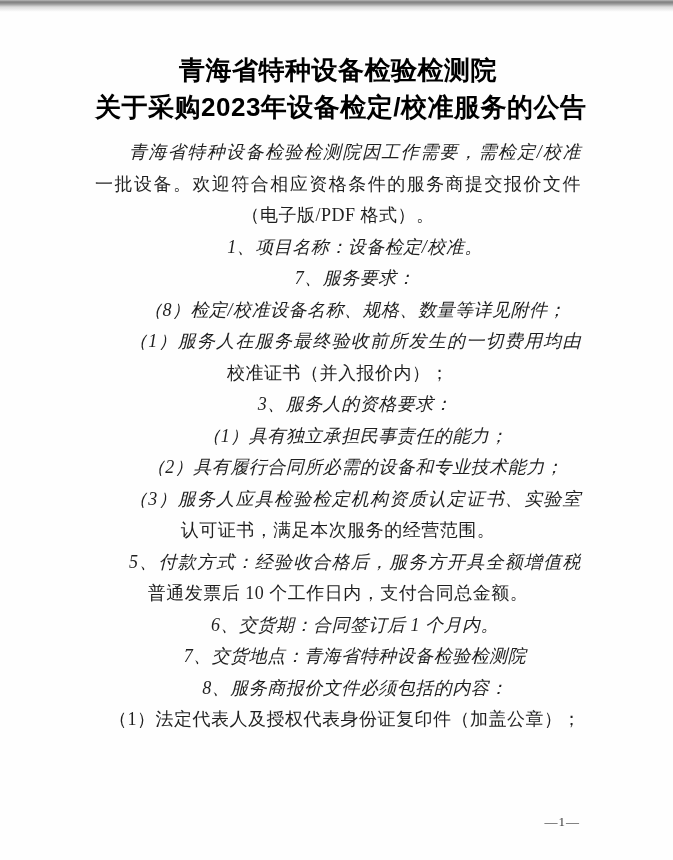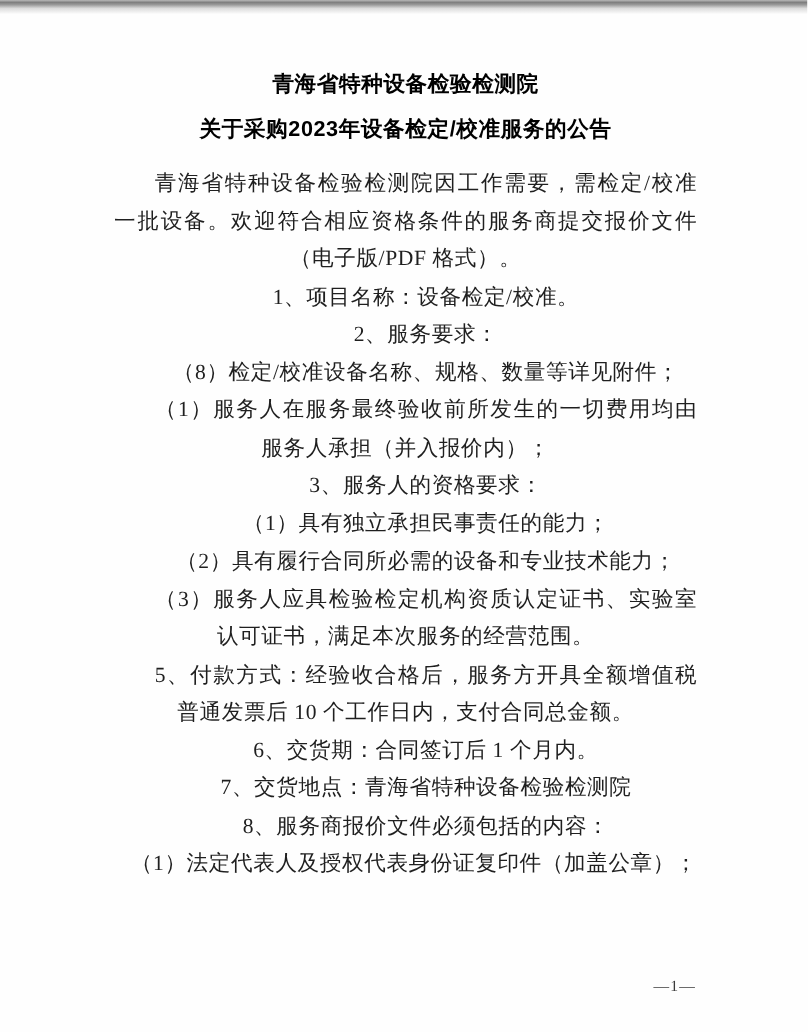--- a/index.html
+++ b/index.html
@@ -22,21 +22,21 @@
       #b9b9b9 0px, #7e7e7e 2px, #9a9a9a 4px, #dcdcdc 7px, #ffffff 12px);
   }
   .content {
     position: absolute;
     left: 95px; top: 52px;
     width: 486px;
   }
   .title-line {
     font-family: "Liberation Sans", "DejaVu Sans", sans-serif;
     font-weight: bold;
-    font-size: 18px;
+    font-size: 26px;
     line-height: 37px;
     text-align: center;
     white-space: nowrap;
     color: #000000;
     letter-spacing: 0.5px;
   }
   .body-block {
     margin-top: 11px;
   }
   .line {
@@ -46,21 +46,21 @@
     letter-spacing: 0.5px;
     color: #1f1f1f;
     text-align: center;
     white-space: nowrap;
   }
   .line.fill {
     white-space: normal;
     text-align: justify;
     text-align-last: justify;
   }
-  .line.indent { text-indent: 34px; }
+  .line.indent { text-indent: 34px; font-style: italic; }
   .line.indent-sm { text-indent: 14px; }
   .page-number {
     position: absolute;
     top: 814px;
     right: 93px;
     font-size: 13px;
     letter-spacing: 1px;
     color: #3a3a3a;
     font-family: "Liberation Serif", "DejaVu Serif", serif;
   }
@@ -77,24 +77,24 @@
     <div class="title-line">青海省特种设备检验检测院</div>
 
     <div class="title-line">关于采购2023年设备检定/校准服务的公告</div>
 
     <div class="body-block">
 
     <div class="line indent fill">青海省特种设备检验检测院因工作需要，需检定/校准</div>
         <div class="line fill">一批设备。欢迎符合相应资格条件的服务商提交报价文件</div>
         <div class="line">（电子版/PDF 格式）。</div>
         <div class="line indent">1、项目名称：设备检定/校准。</div>
-        <div class="line indent">2、服务要求：</div>
+        <div class="line indent">7、服务要求：</div>
         <div class="line indent">（8）检定/校准设备名称、规格、数量等详见附件；</div>
         <div class="line indent fill">（1）服务人在服务最终验收前所发生的一切费用均由</div>
-        <div class="line">服务人承担（并入报价内）；</div>
+        <div class="line">校准证书（并入报价内）；</div>
         <div class="line indent">3、服务人的资格要求：</div>
         <div class="line indent">（1）具有独立承担民事责任的能力；</div>
         <div class="line indent">（2）具有履行合同所必需的设备和专业技术能力；</div>
         <div class="line indent fill">（3）服务人应具检验检定机构资质认定证书、实验室</div>
         <div class="line">认可证书，满足本次服务的经营范围。</div>
         <div class="line indent fill">5、付款方式：经验收合格后，服务方开具全额增值税</div>
         <div class="line">普通发票后 10 个工作日内，支付合同总金额。</div>
         <div class="line indent">6、交货期：合同签订后 1 个月内。</div>
         <div class="line indent">7、交货地点：青海省特种设备检验检测院</div>
         <div class="line indent">8、服务商报价文件必须包括的内容：</div>

